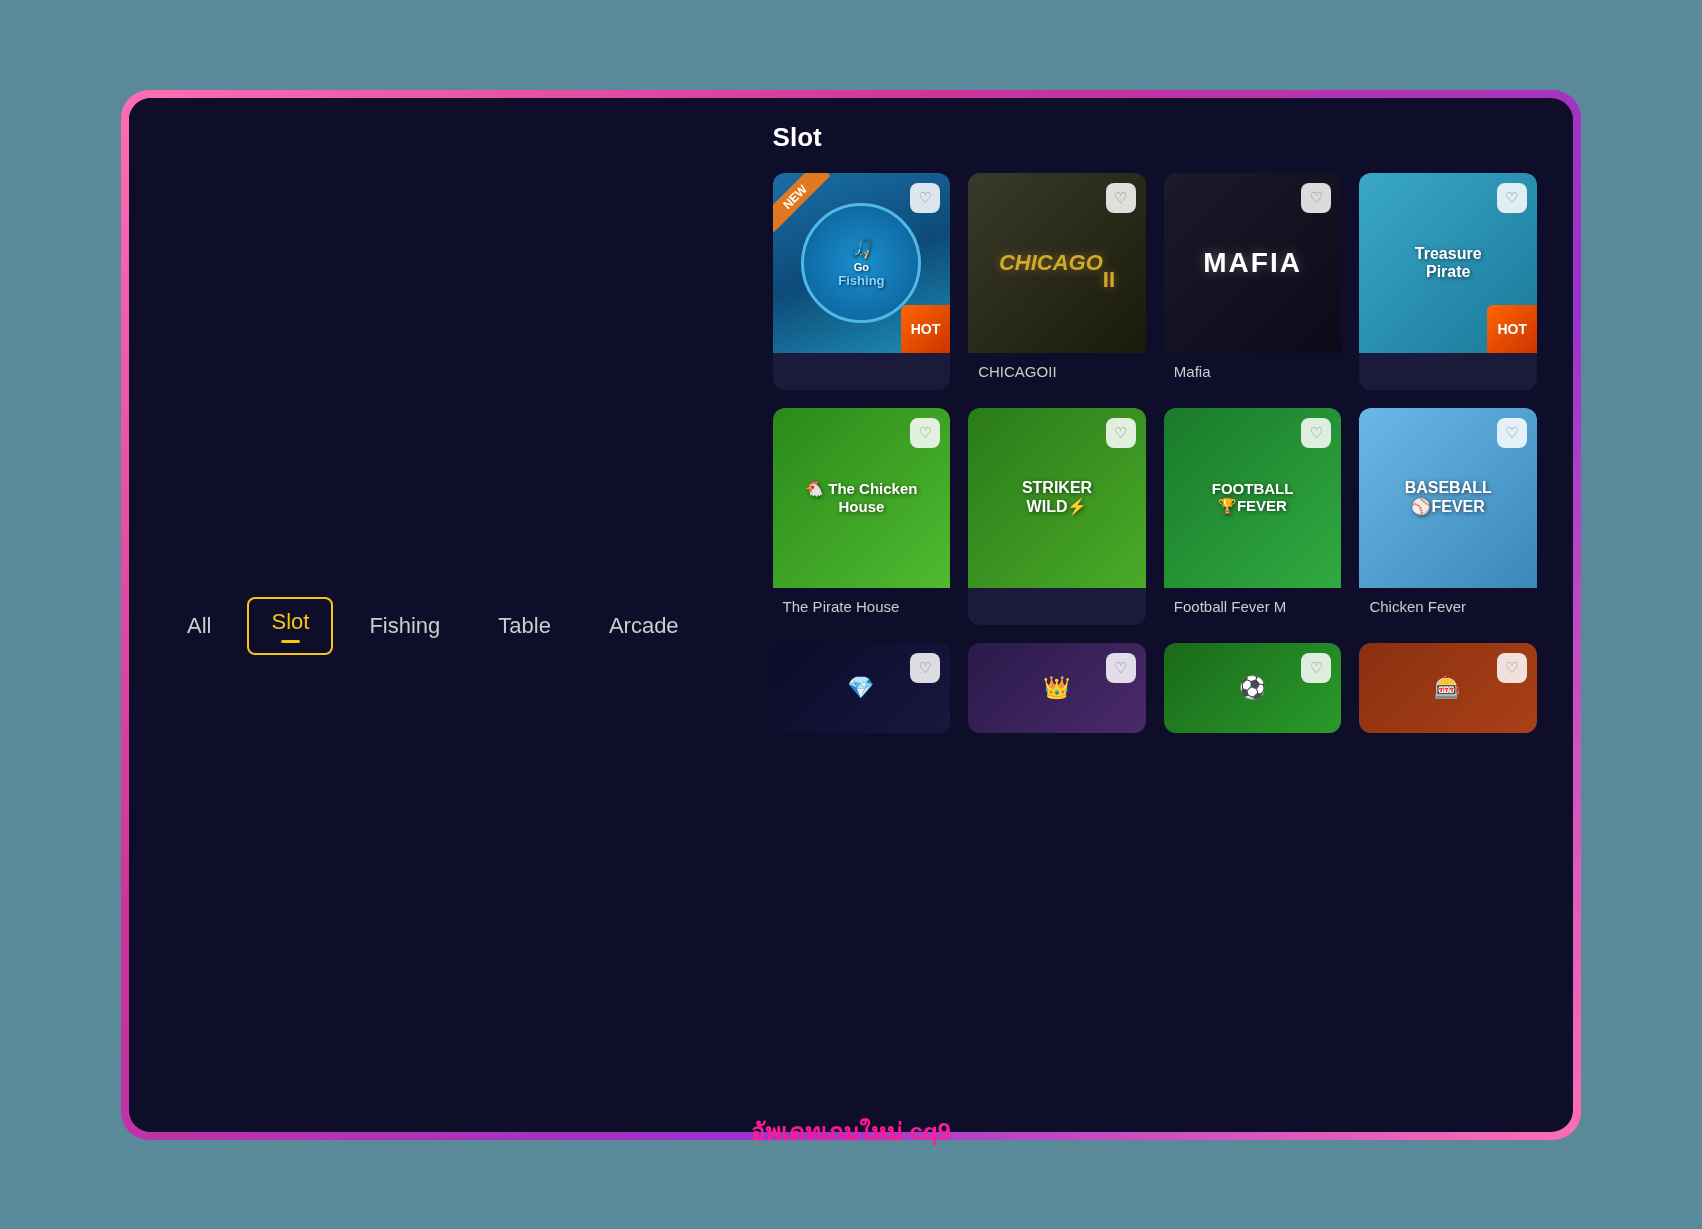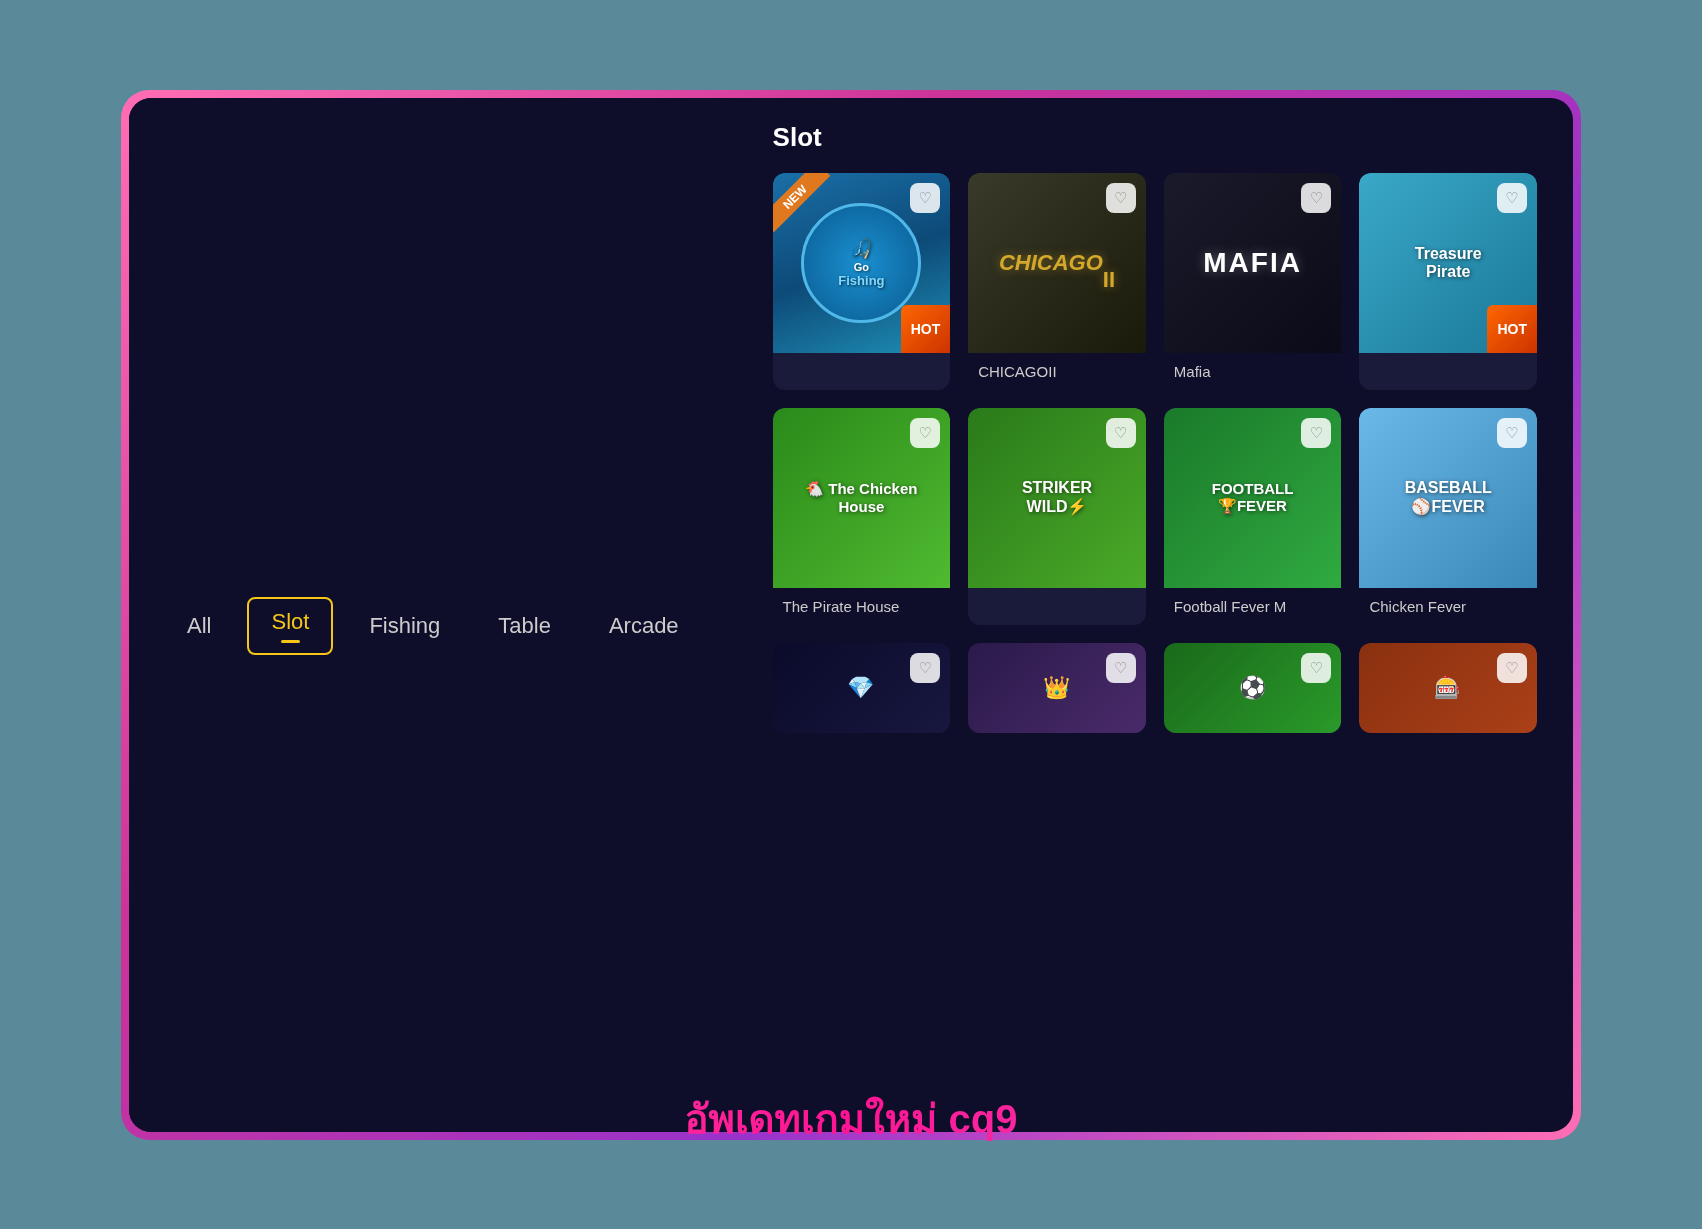--- a/index.html
+++ b/index.html
@@ -264,21 +264,21 @@
       color: #fff;
       font-size: 16px;
       font-weight: 900;
       text-shadow: 1px 1px 4px rgba(0,0,0,0.6);
       text-align: center;
     }
     
     .bottom-text {
       text-align: center;
       padding: 20px 0 10px;
-      font-size: 40px;
+      font-size: 24px;
       font-weight: 900;
       background: linear-gradient(135deg, #ff69b4, #ff1493, #da70d6);
       -webkit-background-clip: text;
       -webkit-text-fill-color: transparent;
       background-clip: text;
     }
     .row3-art {
       width: 100%;
       height: 100%;
       display: flex;

